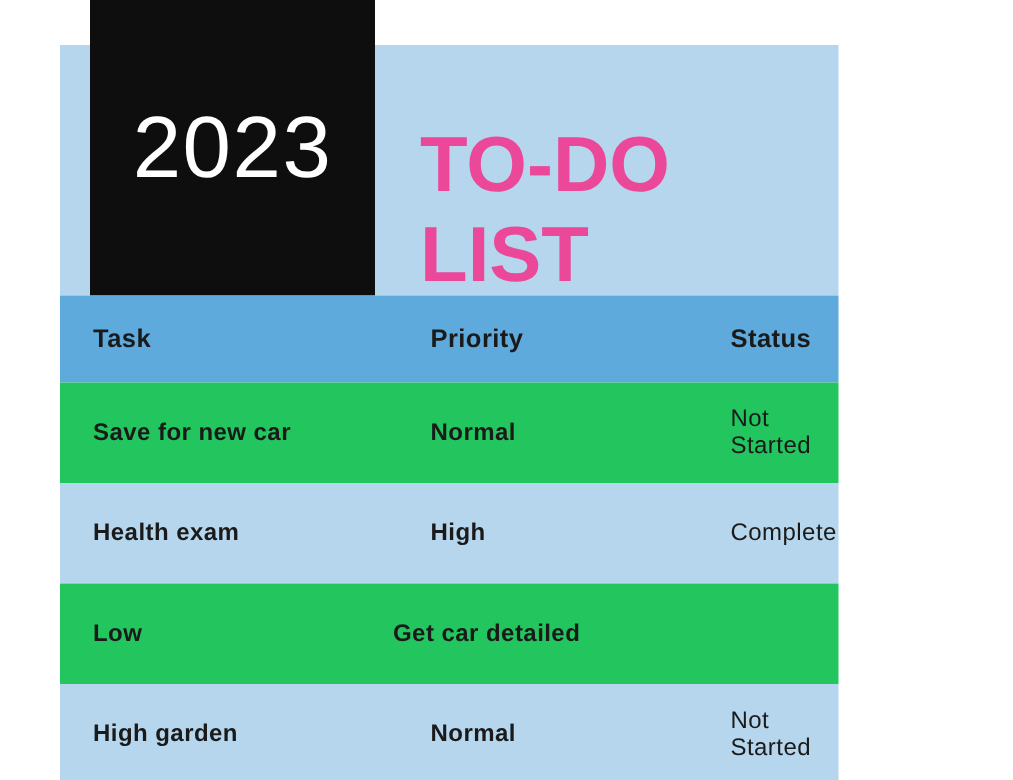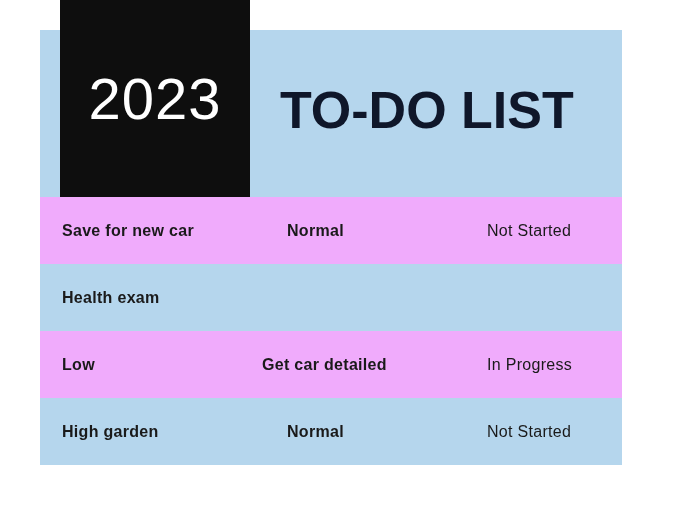--- a/index.html
+++ b/index.html
@@ -9,21 +9,21 @@
     }
     body {
       font-family: "Century Gothic", "Avant Garde", Futura, sans-serif;
       background: #ffffff;
       width: 675px;
       height: 520px;
       overflow: hidden;
     }
     .container {
       position: relative;
-      width: 622px;
+      width: 559px;
       height: 520px;
     }
     .banner {
       position: absolute;
       top: 30px;
       left: 40px;
       right: 0;
       height: 167px;
       background: #b5d6ed;
     }
@@ -43,21 +43,21 @@
       font-size: 58px;
       font-weight: 400;
       letter-spacing: 1px;
     }
     .title {
       position: absolute;
       top: 80px;
       left: 280px;
       font-size: 52px;
       font-weight: 800;
-      color: #0f172a;
+      color: #ec4899;
       letter-spacing: 0px;
     }
     .table {
       position: absolute;
       top: 197px;
       left: 40px;
       right: 0;
     }
     .row {
       display: flex;
@@ -67,21 +67,21 @@
     .header-row {
       background: #5eaadd;
       height: 58px;
     }
     .header-row .cell {
       font-weight: 700;
       font-size: 17px;
       color: #1a1a1a;
     }
     .row-light {
-      background: #f0abfc;
+      background: #22c55e;
     }
     .row-dark {
       background: #b5d6ed;
     }
     .cell {
       padding-left: 22px;
       font-size: 16px;
       color: #1a1a1a;
       letter-spacing: 0.3px;
     }
@@ -103,35 +103,41 @@
 <body>
 
 <div class="container">
   <div class="banner"></div>
   <div class="year-box">
     <span class="year">2023</span>
   </div>
   <div class="title">TO-DO LIST</div>
 
   <div class="table">
+    <div class="row header-row">
+      <div class="cell col-task">Task</div>
+      <div class="cell col-priority">Priority</div>
+      <div class="cell col-status">Status</div>
+    </div>
 
     <div class="row row-light">
       <div class="cell col-task task-name">Save for new car</div>
       <div class="cell col-priority">Normal</div>
       <div class="cell col-status">Not Started</div>
     </div>
 
     <div class="row row-dark">
       <div class="cell col-task task-name">Health exam</div>
+      <div class="cell col-priority">High</div>
+      <div class="cell col-status">Complete</div>
     </div>
 
     <div class="row row-light">
       <div class="cell col-priority">Low</div>
       <div class="cell col-task task-name">Get car detailed</div>
-      <div class="cell col-status">In Progress</div>
     </div>
 
     <div class="row row-dark">
       <div class="cell col-task task-name">High garden</div>
       <div class="cell col-priority">Normal</div>
       <div class="cell col-status">Not Started</div>
     </div>
   </div>
 </div>
 

